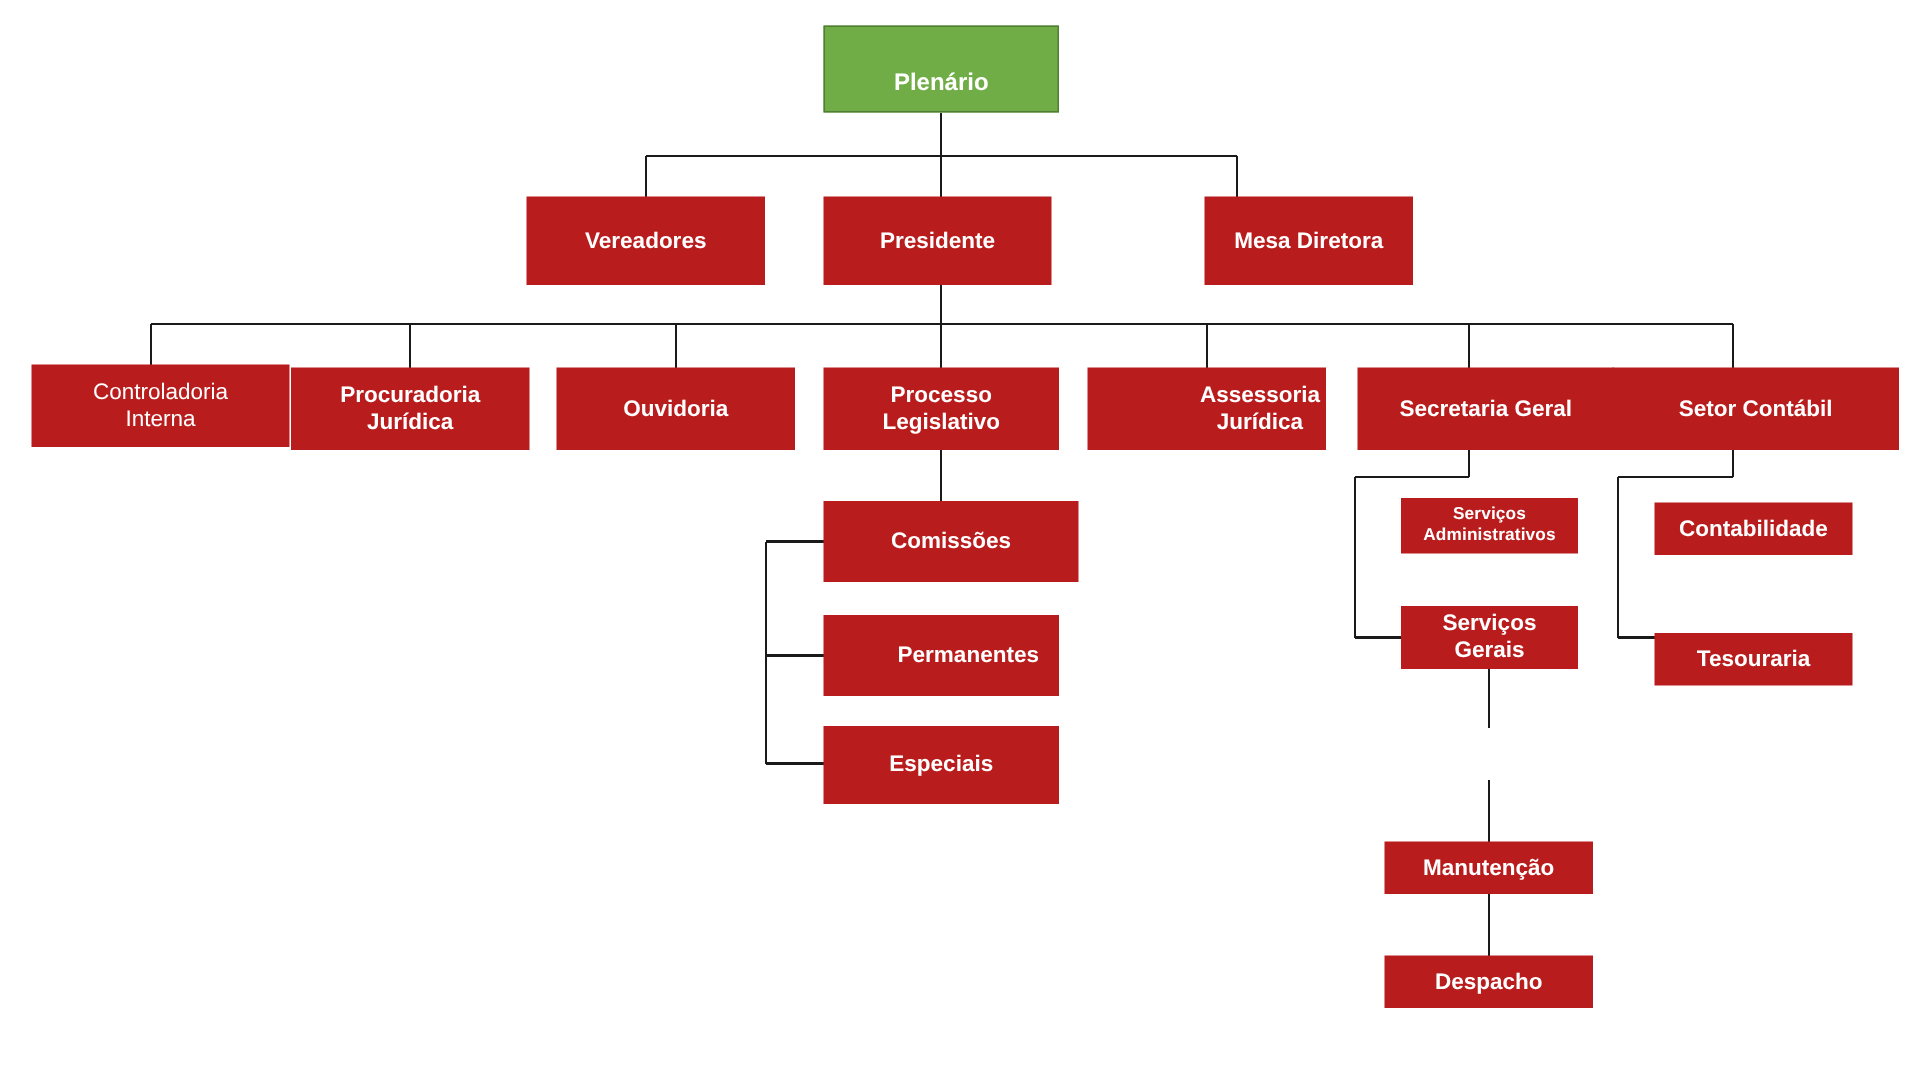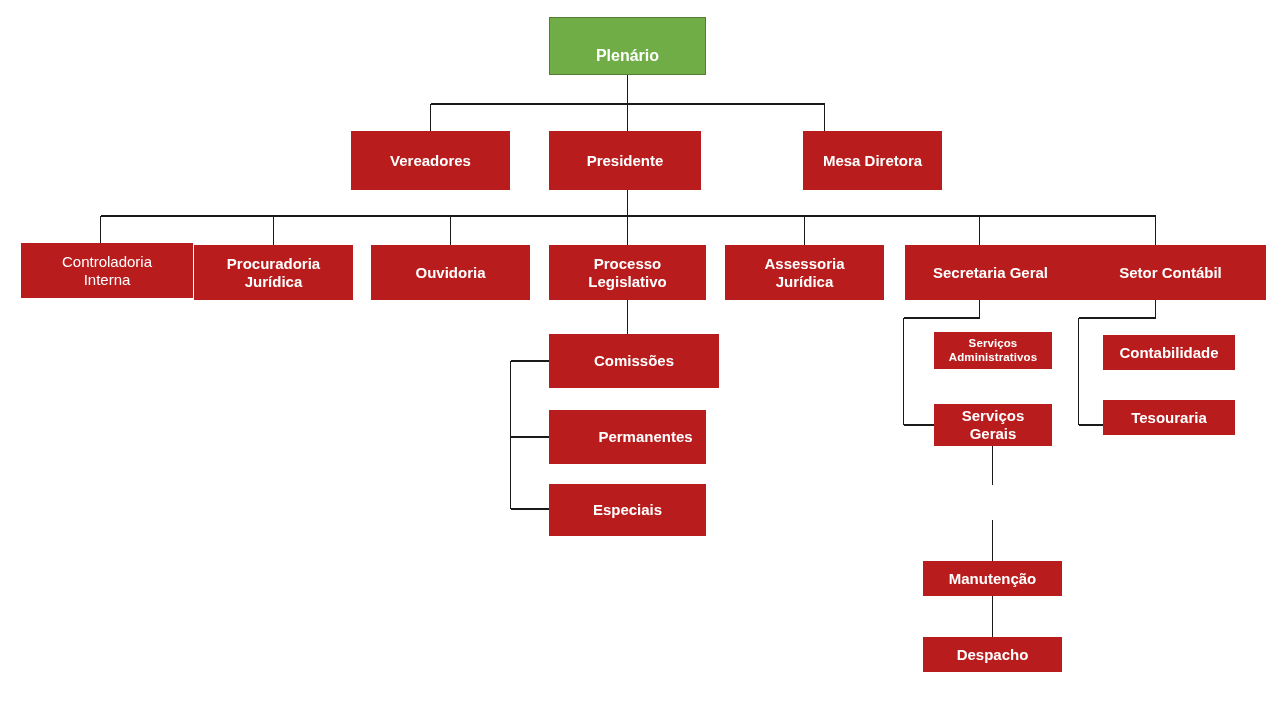--- a/index.html
+++ b/index.html
@@ -120,21 +120,21 @@
     <span class="lbl f-lvl3">Procuradoria
 Jurídica</span>
   </div>
   <div class="node" style="left:371px; top:245px; width:159px; height:55px;">
     <span class="lbl f-lvl3">Ouvidoria</span>
   </div>
   <div class="node" style="left:549px; top:245px; width:157px; height:55px;">
     <span class="lbl f-lvl3">Processo
 Legislativo</span>
   </div>
-  <div class="node" style="left:725px; top:245px; width:159px; height:55px;">
+  <div class="node" style="left:725px; top:245px; width:159px; height:55px;justify-content:flex-end;">
     <span class="lbl f-lvl3">Assessoria
 Jurídica</span>
   </div>
   <div class="node" style="left:905px; top:245px; width:171px; height:55px;">
     <span class="lbl f-lvl3">Secretaria Geral</span>
   </div>
   <div class="node" style="left:1075px; top:245px; width:191px; height:55px;">
     <span class="lbl f-lvl3">Setor Contábil</span>
   </div>
 
@@ -159,17 +159,17 @@
   <div class="node" style="left:923px; top:561px; width:139px; height:35px;">
     <span class="lbl f-lvl4">Manutenção</span>
   </div>
   <div class="node" style="left:923px; top:637px; width:139px; height:35px;">
     <span class="lbl f-lvl4">Despacho</span>
   </div>
 
   <div class="node" style="left:1103px; top:335px; width:132px; height:35px;text-align:right;">
     <span class="lbl f-lvl4">Contabilidade</span>
   </div>
-  <div class="node" style="left:1103px; top:400px; width:132px; height:35px;">
+  <div class="node" style="left:1103px; top:422px; width:132px; height:35px;">
     <span class="lbl f-lvl4">Tesouraria</span>
   </div>
 
 </div>
 
 </body></html>

